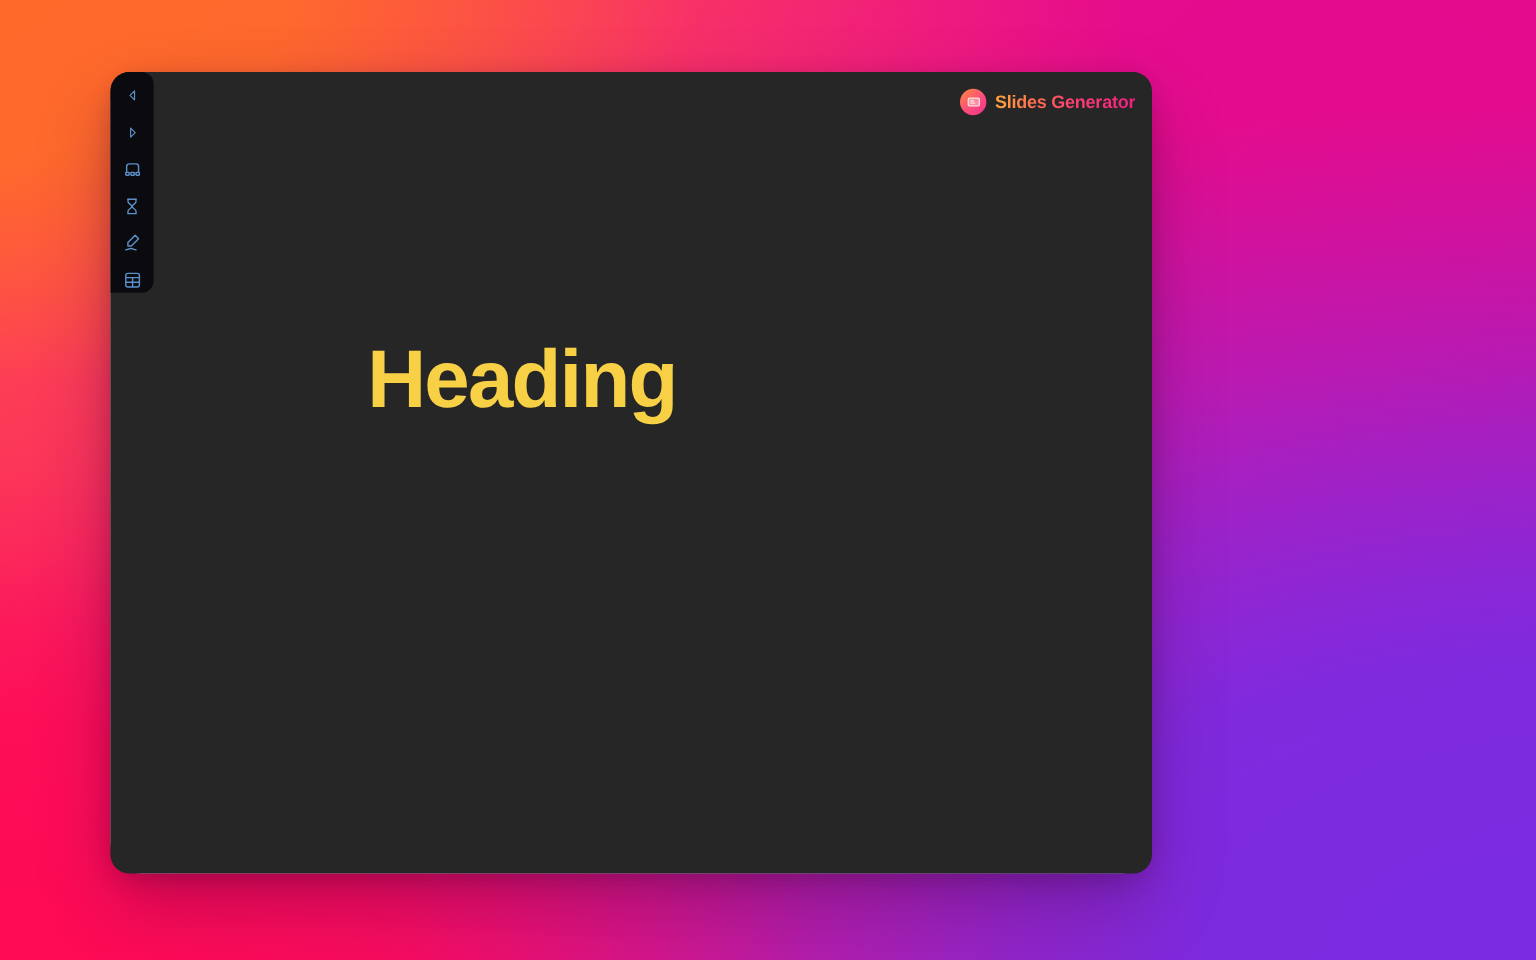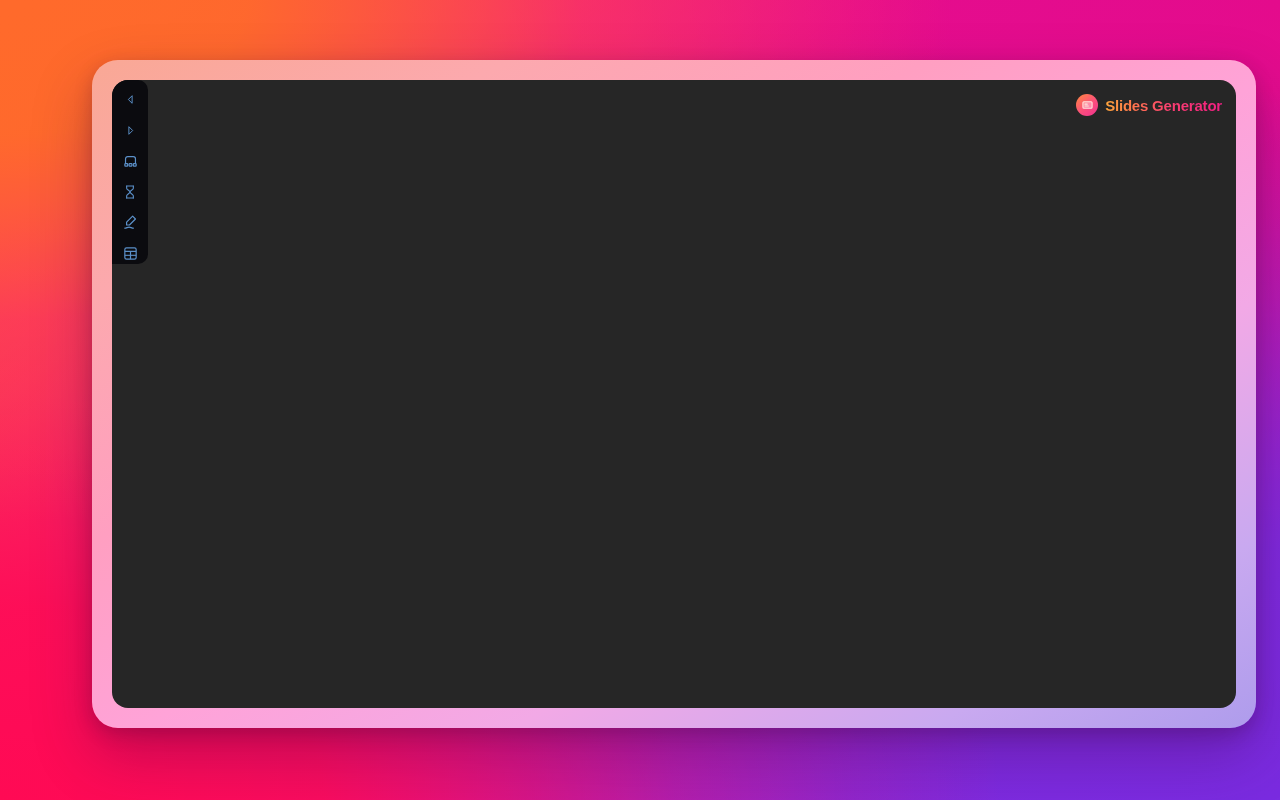--- a/index.html
+++ b/index.html
@@ -27,24 +27,24 @@
       radial-gradient(130% 120% at 100% 100%, #7A2BE0 0%, rgba(122,43,224,0.92) 26%, rgba(122,43,224,0.35) 52%, rgba(122,43,224,0) 74%),
       radial-gradient(120% 115% at 100% 0%, #E40B8C 0%,  rgba(228,11,140,0.85) 24%, rgba(228,11,140,0.25) 52%, rgba(228,11,140,0) 72%),
       linear-gradient(135deg, #FF6A2B 0%, #F0138F 42%, #9C22D6 100%);
   }
 
   
   #app-window {
     position: absolute;
     left: 92px;
     top: 60px;
-    width: 1164px;
+    width: 868px;
     height: 668px;
     border-radius: 26px;
-    padding: 20px;
+    padding: 0;
     background: linear-gradient(150deg,
         #F9A895 0%,
         #FCA9AE 18%,
         #FF9FC1 36%,
         #FFA3D8 52%,
         #F2A9E6 68%,
         #C9A9F0 86%,
         #AE9CEC 100%);
     box-shadow:
       0 26px 60px rgba(60, 0, 60, 0.30),
@@ -230,16 +230,17 @@
         <svg width="13" height="13" viewBox="0 0 24 24" fill="none" stroke="#FFE2DC" stroke-width="2" stroke-linejoin="round" stroke-linecap="round">
           <rect x="3.5" y="5" width="17" height="12" rx="1.8" fill="rgba(255,255,255,0.35)"></rect>
           <path d="M7.5 9.5 h4"></path>
           <path d="M7.5 12.8 h6"></path>
         </svg>
       </div>
       <div id="brand-name">Slides Generator</div>
     </div>
 
     <div id="slide-content">
+      <div id="slide-heading">Heading</div>
     </div>
 
   </div>
 </div>
 
 </body></html>

